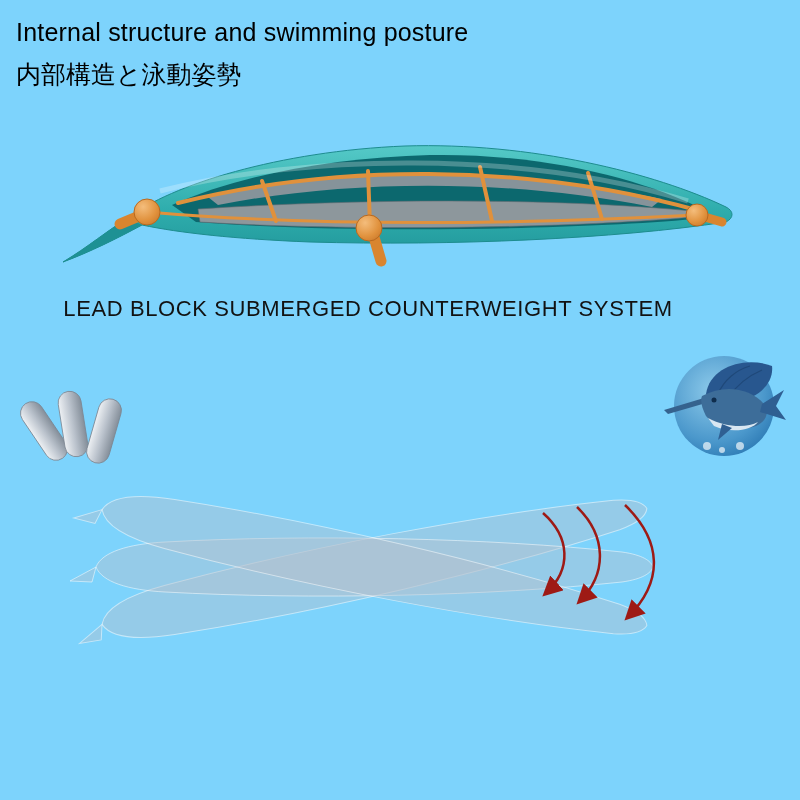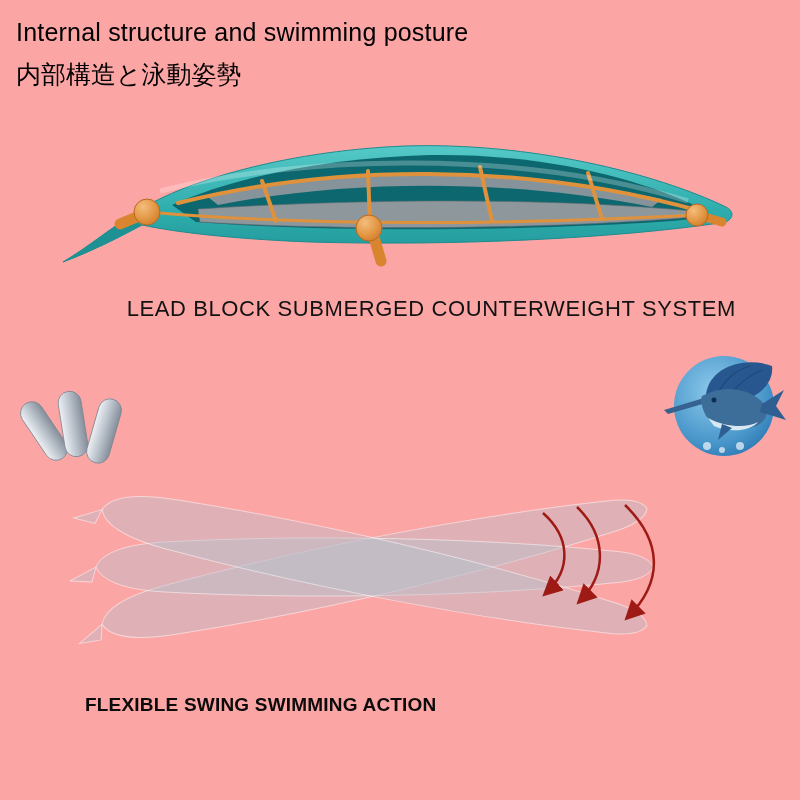--- a/index.html
+++ b/index.html
@@ -1,30 +1,30 @@
 <!DOCTYPE html>
 <html><head>
 <meta charset="utf-8">
 <style>
   html,body{margin:0;padding:0;background:#ffffff;}
   .canvas{
-    position:relative;width:800px;height:800px;background:#fca5a5;
+    position:relative;width:800px;height:800px;background:#7dd3fc;
     overflow:hidden;font-family:"Liberation Sans", sans-serif;
   }
   .title-en{
     position:absolute;left:16px;top:18px;font-size:25px;color:#000;
     font-weight:400;letter-spacing:0.2px;
   }
   .title-ja{
     position:absolute;left:16px;top:58px;font-size:25px;color:#000;
     font-weight:400;font-family:Liberation Serif, serif;
   }
   .lure-svg{position:absolute;left:0;top:125px;}
   .caption{
-    position:absolute;left:0;top:296px;width:736px;text-align:right;
+    position:absolute;left:0;top:296px;width:736px;text-align:center;
     font-size:22px;color:#121212;letter-spacing:0.6px;font-weight:400;
   }
   .weights-svg{position:absolute;left:10px;top:376px;}
   .fish-badge{position:absolute;left:652px;top:348px;}
   .swim-svg{position:absolute;left:0;top:455px;}
   .action-heading{
     position:absolute;left:85px;top:694px;font-size:19px;font-weight:700;
     color:#0b0b0b;letter-spacing:0.2px;
   }
   .action-desc{
@@ -163,15 +163,14 @@
       <use href="#ghostLure" transform="rotate(12 372 112)"></use>
     </g>
 
     <g stroke="#9e1a15" stroke-width="2.5" fill="none">
       <path d="M 543,58 C 570,82 572,114 546,138" marker-end="url(#arrowhead)"></path>
       <path d="M 577,52 C 606,80 608,118 580,146" marker-end="url(#arrowhead)"></path>
       <path d="M 625,50 C 662,86 664,126 628,162" marker-end="url(#arrowhead)"></path>
     </g>
   </svg>
 
-  <div class="action-heading">FLEXIBLE SWING SWIMMING ACTION</div>
 
 </div>
 
 </body></html>

